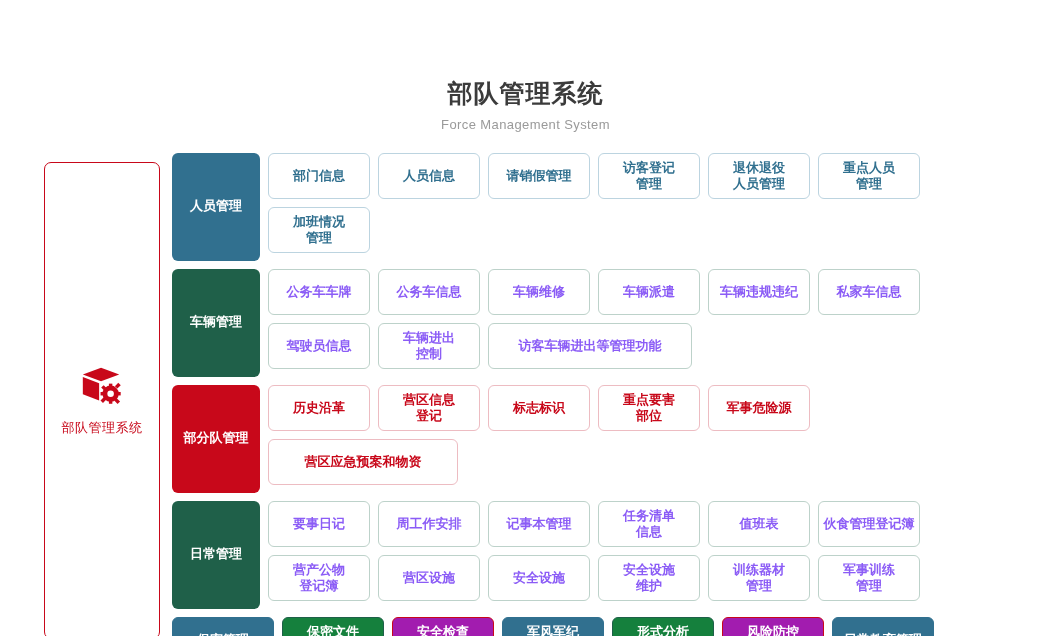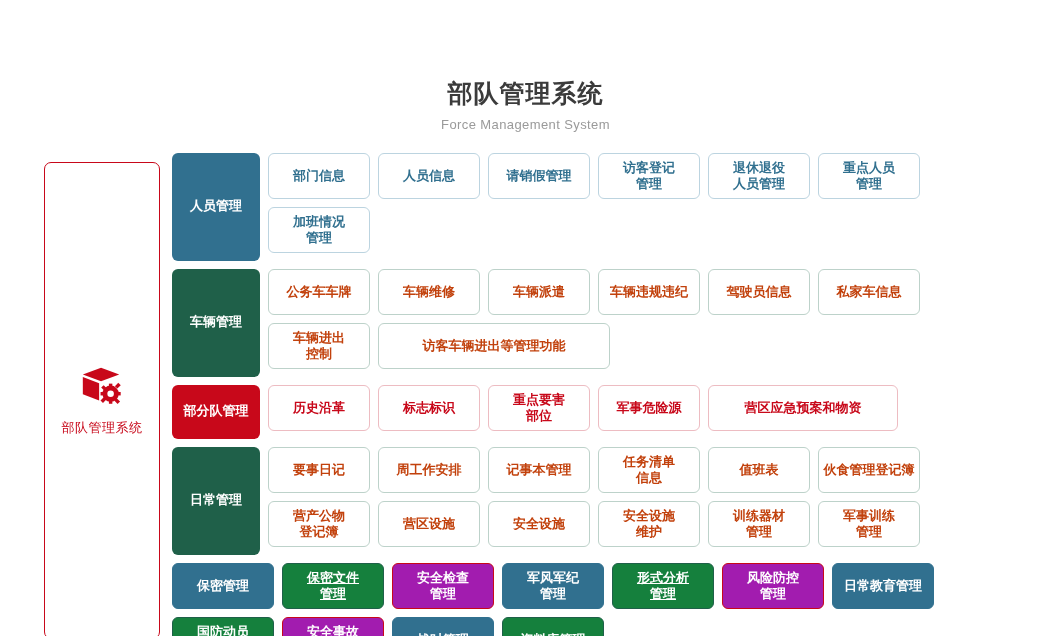--- a/index.html
+++ b/index.html
@@ -122,32 +122,32 @@
     display: flex;
     align-items: center;
     justify-content: center;
     text-align: center;
     font-size: 13px;
     font-weight: bold;
     line-height: 1.2;
     padding: 2px 4px;
   }
   .cell.span15 { width: 190px; }
-  .cell.span2  { width: 232px; }
+  .cell.span2  { width: 204px; }
 
   
   .cell.out-blue {
     background: #ffffff;
     border: 1px solid #bcd4e0;
     color: #31708f;
   }
   .cell.out-green {
     background: #ffffff;
     border: 1px solid #bdd2ca;
-    color: #c2410c;
+    color: #8b5cf6;
   }
   .cell.out-red {
     background: #ffffff;
     border: 1px solid #edbcc2;
     color: #c8081a;
   }
 
   
   .cell.fill-blue  { background: #31708f; color: #ffffff; border: 1px solid #31708f; }
   .cell.fill-green { background: #15803d; color: #ffffff; border: 1px solid #1f6049; text-decoration: underline; }
@@ -209,35 +209,37 @@
               <div class="cell out-blue">重点人员<br>管理</div>
               <div class="cell out-blue">加班情况<br>管理</div>
             </div>
           </div>
           <div class="section">
             <div class="cat-wrap">
               <div class="cat-box bg-green">车辆管理</div>
             </div>
             <div class="items">
               <div class="cell out-green">公务车车牌</div>
+              <div class="cell out-green">公务车信息</div>
               <div class="cell out-green">车辆维修</div>
               <div class="cell out-green">车辆派遣</div>
               <div class="cell out-green">车辆违规违纪</div>
+              <div class="cell out-green">私家车信息</div>
               <div class="cell out-green">驾驶员信息</div>
-              <div class="cell out-green">私家车信息</div>
               <div class="cell out-green">车辆进出<br>控制</div>
               <div class="cell out-green span2">访客车辆进出等管理功能</div>
             </div>
           </div>
           <div class="section">
             <div class="cat-wrap">
               <div class="cat-box bg-red">部分队管理</div>
             </div>
             <div class="items">
               <div class="cell out-red">历史沿革</div>
+              <div class="cell out-red">营区信息<br>登记</div>
               <div class="cell out-red">标志标识</div>
               <div class="cell out-red">重点要害<br>部位</div>
               <div class="cell out-red">军事危险源</div>
               <div class="cell out-red span15">营区应急预案和物资</div>
             </div>
           </div>
           <div class="section">
             <div class="cat-wrap">
               <div class="cat-box bg-green">日常管理</div>
             </div>

